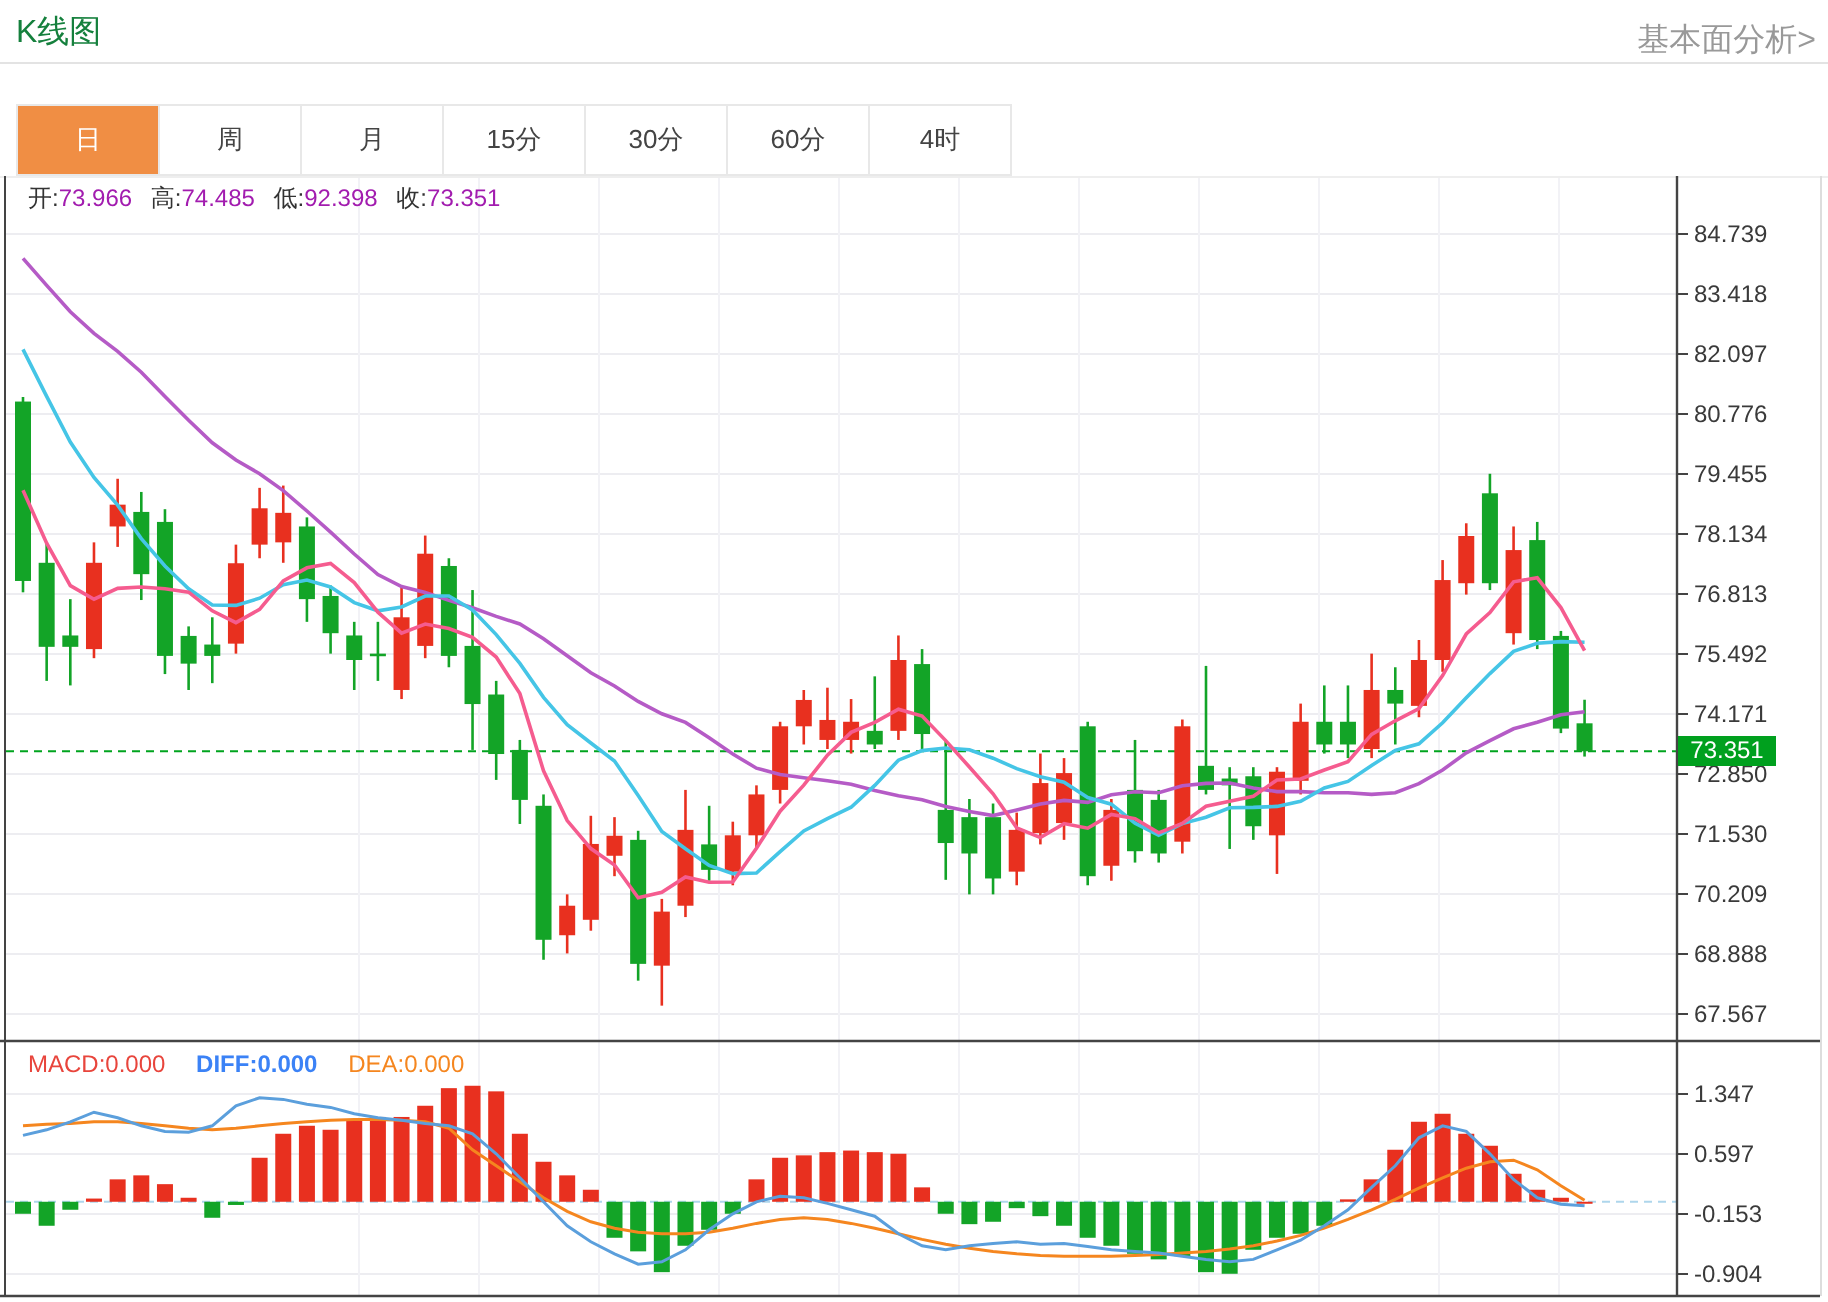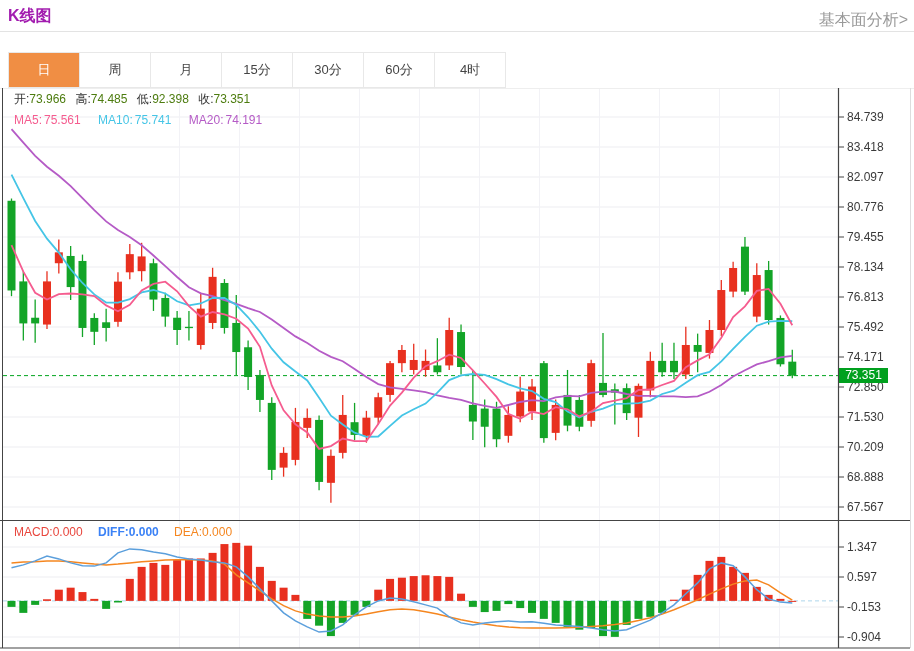--- a/index.html
+++ b/index.html
@@ -1,31 +1,31 @@
 <!DOCTYPE html>
 <html><head>
 <meta charset="utf-8">
 <style>
   html,body{margin:0;padding:0;background:#fff;}
   #page{position:relative;width:914px;height:651px;background:#fff;overflow:hidden;
         font-family:"Liberation Sans",sans-serif;}
-  #page-title{position:absolute;left:8px;top:6px;font-size:16px;font-weight:700;color:#a21caf;}
+  #page-title{position:absolute;left:8px;top:6px;font-size:16px;font-weight:400;color:#15803d;}
   #fund-link{position:absolute;right:6px;top:10px;font-size:16px;color:#999;cursor:pointer;text-decoration:none;}
   #title-divider{position:absolute;left:0;top:31px;width:914px;border-top:1px solid #e3e3e3;}
   #tabbar{position:absolute;left:8px;top:52px;display:flex;border:1px solid #e8e8e8;border-bottom:1px solid #e8e8e8;}
   .tab{width:70px;height:34px;line-height:34px;text-align:center;font-size:13px;color:#444;
        background:#fff;border-right:1px solid #e8e8e8;cursor:pointer;}
   .tab:last-child{border-right:none;}
   .tab.active{background:#f08e44;color:#fff;}
   #tab-underline{position:absolute;left:0;top:88px;width:914px;border-top:1px solid #eee;}
   #chart-svg{position:absolute;left:0;top:0;}
   .overlay{position:absolute;font-size:12px;white-space:nowrap;}
   .overlay span{margin-right:6px;}
   .lab{color:#333;}
-  .val-green{color:#4d7c0f;}
+  .val-green{color:#a21caf;}
   #ohlc-row{left:14px;top:91px;}
   #ma-row{left:14px;top:113px;}
   #macd-row{left:14px;top:525px;}
   .ma5{color:#f55c8f;} .ma10{color:#45c5e6;} .ma20{color:#b55bc6;}
   .macd-v{color:#e8453c;} .diff-v{color:#3b82f6;font-weight:bold;} .dea-v{color:#f5861f;text-align:center;}
   #price-badge{position:absolute;left:839px;top:368px;width:47px;height:15px;line-height:15px;
     background:#00a01e;color:#fff;font-size:12px;text-align:center;padding:0 1px;}
 </style>
 </head>
 <body>
@@ -328,25 +328,20 @@
       <text x="847" y="641" fill="#3a3a3a" style="font:12px &quot;Liberation Sans&quot;,sans-serif">-0.904</text>
     </svg>
 
   <div class="overlay" id="ohlc-row">
     <span class="lab" style="margin-right:0">开:</span><span class="val-green">73.966</span>
     <span class="lab" style="margin-right:0">高:</span><span class="val-green">74.485</span>
     <span class="lab" style="margin-right:0">低:</span><span class="val-green">92.398</span>
     <span class="lab" style="margin-right:0">收:</span><span class="val-green">73.351</span>
   </div>
 
-  <div class="overlay" id="ma-row">
-    <span class="ma5" style="margin-right:2px">MA5:</span><span class="ma5" style="margin-right:14px">75.561</span>
-    <span class="ma10" style="margin-right:2px">MA10:</span><span class="ma10" style="margin-right:14px">75.741</span>
-    <span class="ma20" style="margin-right:2px">MA20:</span><span class="ma20">74.191</span>
-  </div>
 
   <div class="overlay" id="macd-row">
     <span class="macd-v" style="margin-right:0">MACD:</span><span class="macd-v" style="margin-right:12px">0.000</span>
     <span class="diff-v" style="margin-right:0">DIFF:</span><span class="diff-v" style="margin-right:12px">0.000</span>
     <span class="dea-v" style="margin-right:0">DEA:</span><span class="dea-v">0.000</span>
   </div>
 
   <div id="price-badge">73.351</div>
 </div>
 

